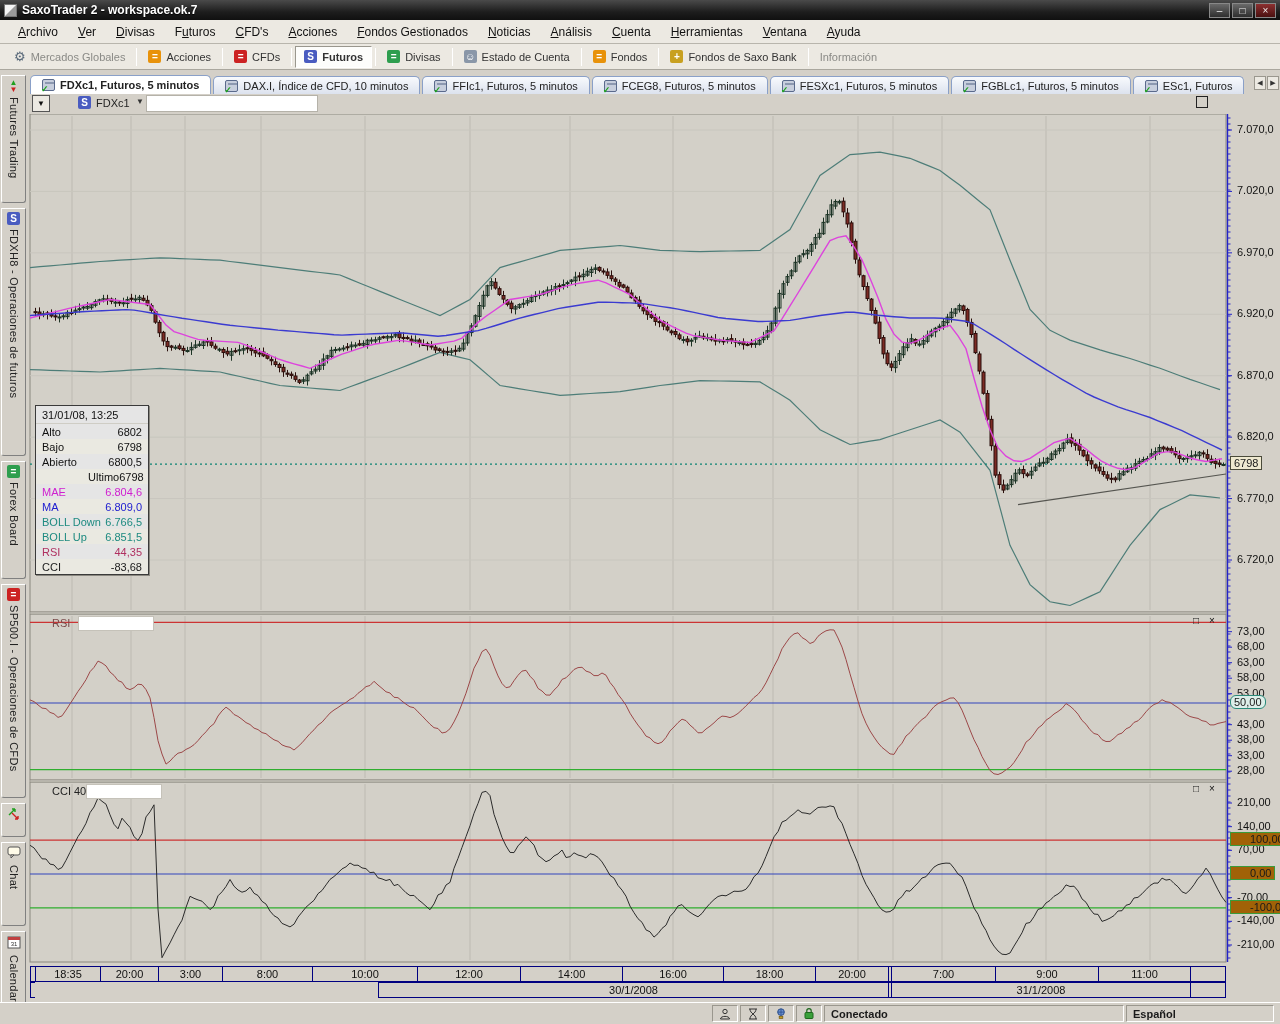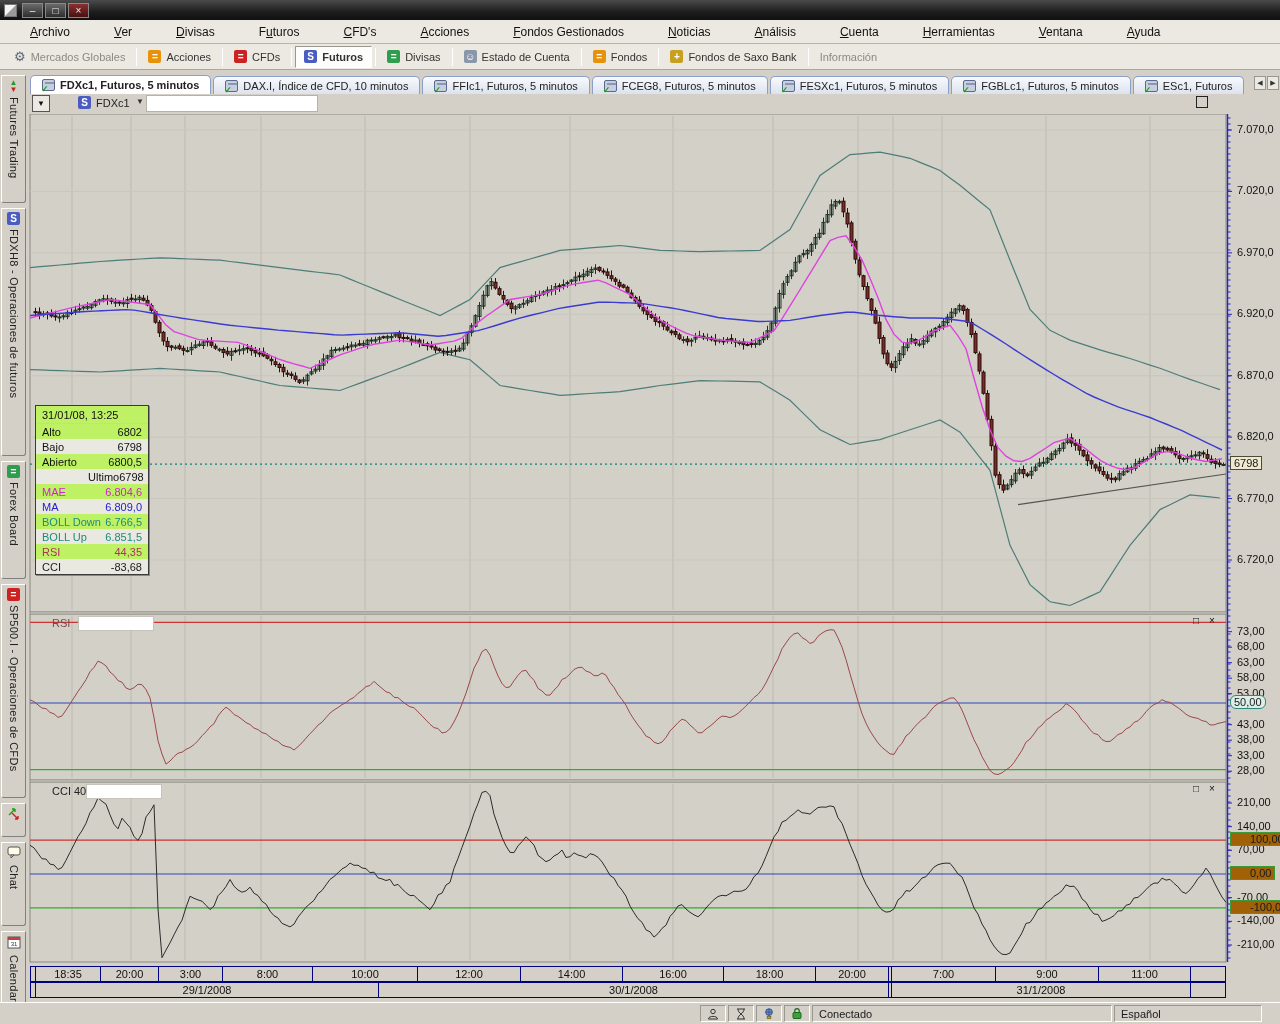--- a/index.html
+++ b/index.html
@@ -12,21 +12,21 @@
     background:linear-gradient(#4a4a4a,#1d1d1d 60%,#101010); display:flex; align-items:center; padding:0 4px; }
   .win-ico { width:13px; height:13px; background:linear-gradient(135deg,#f5f5f5 48%,#9a9a9a 52%); border:1px solid #777; margin-right:5px; }
   .titlebar .ttl { color:#fff; font-size:12px; font-weight:bold; text-shadow:0 1px 1px #000; flex:1; }
   .winbtns { display:flex; gap:2px; }
   .winbtn { width:21px; height:15px; background:linear-gradient(#6a6a6a,#2e2e2e); border:1px solid #888;
     color:#eee; font-size:10px; line-height:13px; text-align:center; cursor:default; }
   .winbtn.close { background:linear-gradient(#8c3030,#4a1010); }
 
   
   .menubar { position:absolute; left:0; top:20px; width:1280px; height:24px; background:#ece9e2;
-    border-bottom:1px solid #b8b5ac; display:flex; align-items:center; padding-left:20px; font-size:12px;gap:24px; }
+    border-bottom:1px solid #b8b5ac; display:flex; align-items:center; padding-left:8px; font-size:12px; }
   .menu-item { padding:3px 10px; color:#111; }
   .menu-item u { text-decoration:underline; }
 
   
   .toolbar { position:absolute; left:0; top:44px; width:1280px; height:26px; background:#ece9e2;
     border-bottom:1px solid #aaa79e; display:flex; align-items:center; padding-left:6px; }
   .tb { display:flex; align-items:center; gap:5px; padding:2px 8px; height:22px; color:#333; white-space:nowrap; }
   .tb.muted { color:#8a8a86; }
   .tb.active { background:#fdfdfb; border:1px solid #9a978e; border-right-color:#fff; border-bottom-color:#fff; font-weight:bold; }
   .tb-sep { width:1px; height:18px; background:#a8a59c; border-right:1px solid #fff; margin:0 3px; }
@@ -61,21 +61,21 @@
   .sym-label { position:absolute; left:68px; top:3px; font-size:11px; color:#222; }
   .sym-caret { position:absolute; left:108px; top:3px; font-size:8px; color:#333; }
   .sym-input { position:absolute; left:118px; top:1px; width:172px; height:17px; background:#fff; border:1px solid #b5b2a9; }
   .panel-maxsq { position:absolute; width:12px; height:12px; border:1px solid #222; background:transparent; }
 
   
   #plot-wrap { position:absolute; left:28px; top:114px; width:1204px; height:850px; }
   #plot-wrap svg { position:absolute; left:0; top:0; }
 
   
-  .infobox { position:absolute; left:35px; top:405px; width:114px; background:#bef264; border:1px solid #3a3a3a;
+  .infobox { position:absolute; left:35px; top:405px; width:114px; background:#e5e5e5; border:1px solid #3a3a3a;
     box-shadow:1px 1px 0 #8a8880; }
   .infobox .hdr { padding:3px 6px 2px; border-bottom:1px solid #cfcdc5; color:#111; }
   .inforow { display:flex; justify-content:space-between; padding:2px 6px 1px; }
   .inforow:nth-child(odd) { background:#eae9e1; }
 
   
   .ind-label { position:absolute; font-size:11px; }
   .ind-input { position:absolute; width:76px; height:15px; background:#fff; border:1px solid #c5c2b9; }
   .pane-btn { position:absolute; width:14px; height:13px; text-align:center; font-size:10px; line-height:12px; color:#111; }
 
@@ -86,33 +86,34 @@
   .axis-box.green { background:#a16207; border-color:#3a9a3a;padding-left:19px; }
 
   
   .time-axis { position:absolute; left:28px; top:966px; width:1204px; height:32px; }
   .tcell { position:absolute; height:16px; border-left:1px solid #000080; border-top:1px solid #000080; border-bottom:1px solid #000080;
     text-align:center; font-size:11px; color:#111; line-height:15px; overflow:hidden; background:#d4d0c8; }
   .tcell.last { border-right:1px solid #000080; }
 
   
   .statusbar { position:absolute; left:0; top:1002px; width:1280px; height:22px; background:#d4d0c8;
-    border-top:1px solid #fff; display:flex; align-items:center; justify-content:flex-end; padding:2px 18px; gap:2px; }
+    border-top:1px solid #fff; display:flex; align-items:center; justify-content:flex-end; padding:2px 6px; gap:2px;font-weight:bold; }
   .scell { height:17px; border:1px solid #9a978e; border-right-color:#fff; border-bottom-color:#fff; display:flex;
     align-items:center; padding:0 6px; }
   .scell.icon { width:26px; justify-content:center; }
   .scell.wide-a { width:300px; } .scell.wide-b { width:148px; }
 </style>
 </head>
 <body>
 
 <div class="screen">
 
   <div class="titlebar">
     <div class="win-ico"></div>
+    <div class="ttl">SaxoTrader 2 - workspace.ok.7</div>
     <div class="winbtns">
       <div class="winbtn">–</div>
       <div class="winbtn">□</div>
       <div class="winbtn close">×</div>
     </div>
   </div>
 
   <div class="menubar" id="menubar">
       <span class="menu-item"><span></span><u>A</u><span>rchivo</span></span>
       <span class="menu-item"><span></span><u>V</u><span>er</span></span>
@@ -1216,21 +1217,20 @@
       <div class="tcell" style="left: 492px; top: 0px; width: 102px;">14:00</div>
       <div class="tcell" style="left: 594px; top: 0px; width: 101px;">16:00</div>
       <div class="tcell" style="left: 695px; top: 0px; width: 92px;">18:00</div>
       <div class="tcell" style="left: 787px; top: 0px; width: 73px;">20:00</div>
       <div class="tcell" style="left: 860px; top: 0px; width: 3px;"></div>
       <div class="tcell" style="left: 863px; top: 0px; width: 104px;">7:00</div>
       <div class="tcell" style="left: 967px; top: 0px; width: 103px;">9:00</div>
       <div class="tcell" style="left: 1070px; top: 0px; width: 92px;">11:00</div>
       <div class="tcell last" style="left: 1162px; top: 0px; width: 36px;"></div>
       <div class="tcell" style="left: 2px; top: 16px; width: 5px;"></div>
-      <div class="tcell" style="left: 7px; top: 16px; width: 343px;">29/1/2008</div>
       <div class="tcell" style="left: 350px; top: 16px; width: 510px;">30/1/2008</div>
       <div class="tcell" style="left: 860px; top: 16px; width: 3px;"></div>
       <div class="tcell" style="left: 863px; top: 16px; width: 299px;">31/1/2008</div>
       <div class="tcell last" style="left: 1162px; top: 16px; width: 36px;"></div>
     </div>
 
   <div class="statusbar">
     <div class="scell icon">
       <svg width="12" height="12" viewBox="0 0 12 12">
         <circle cx="6" cy="3.5" r="2.2" fill="none" stroke="#333" stroke-width="1"></circle>

